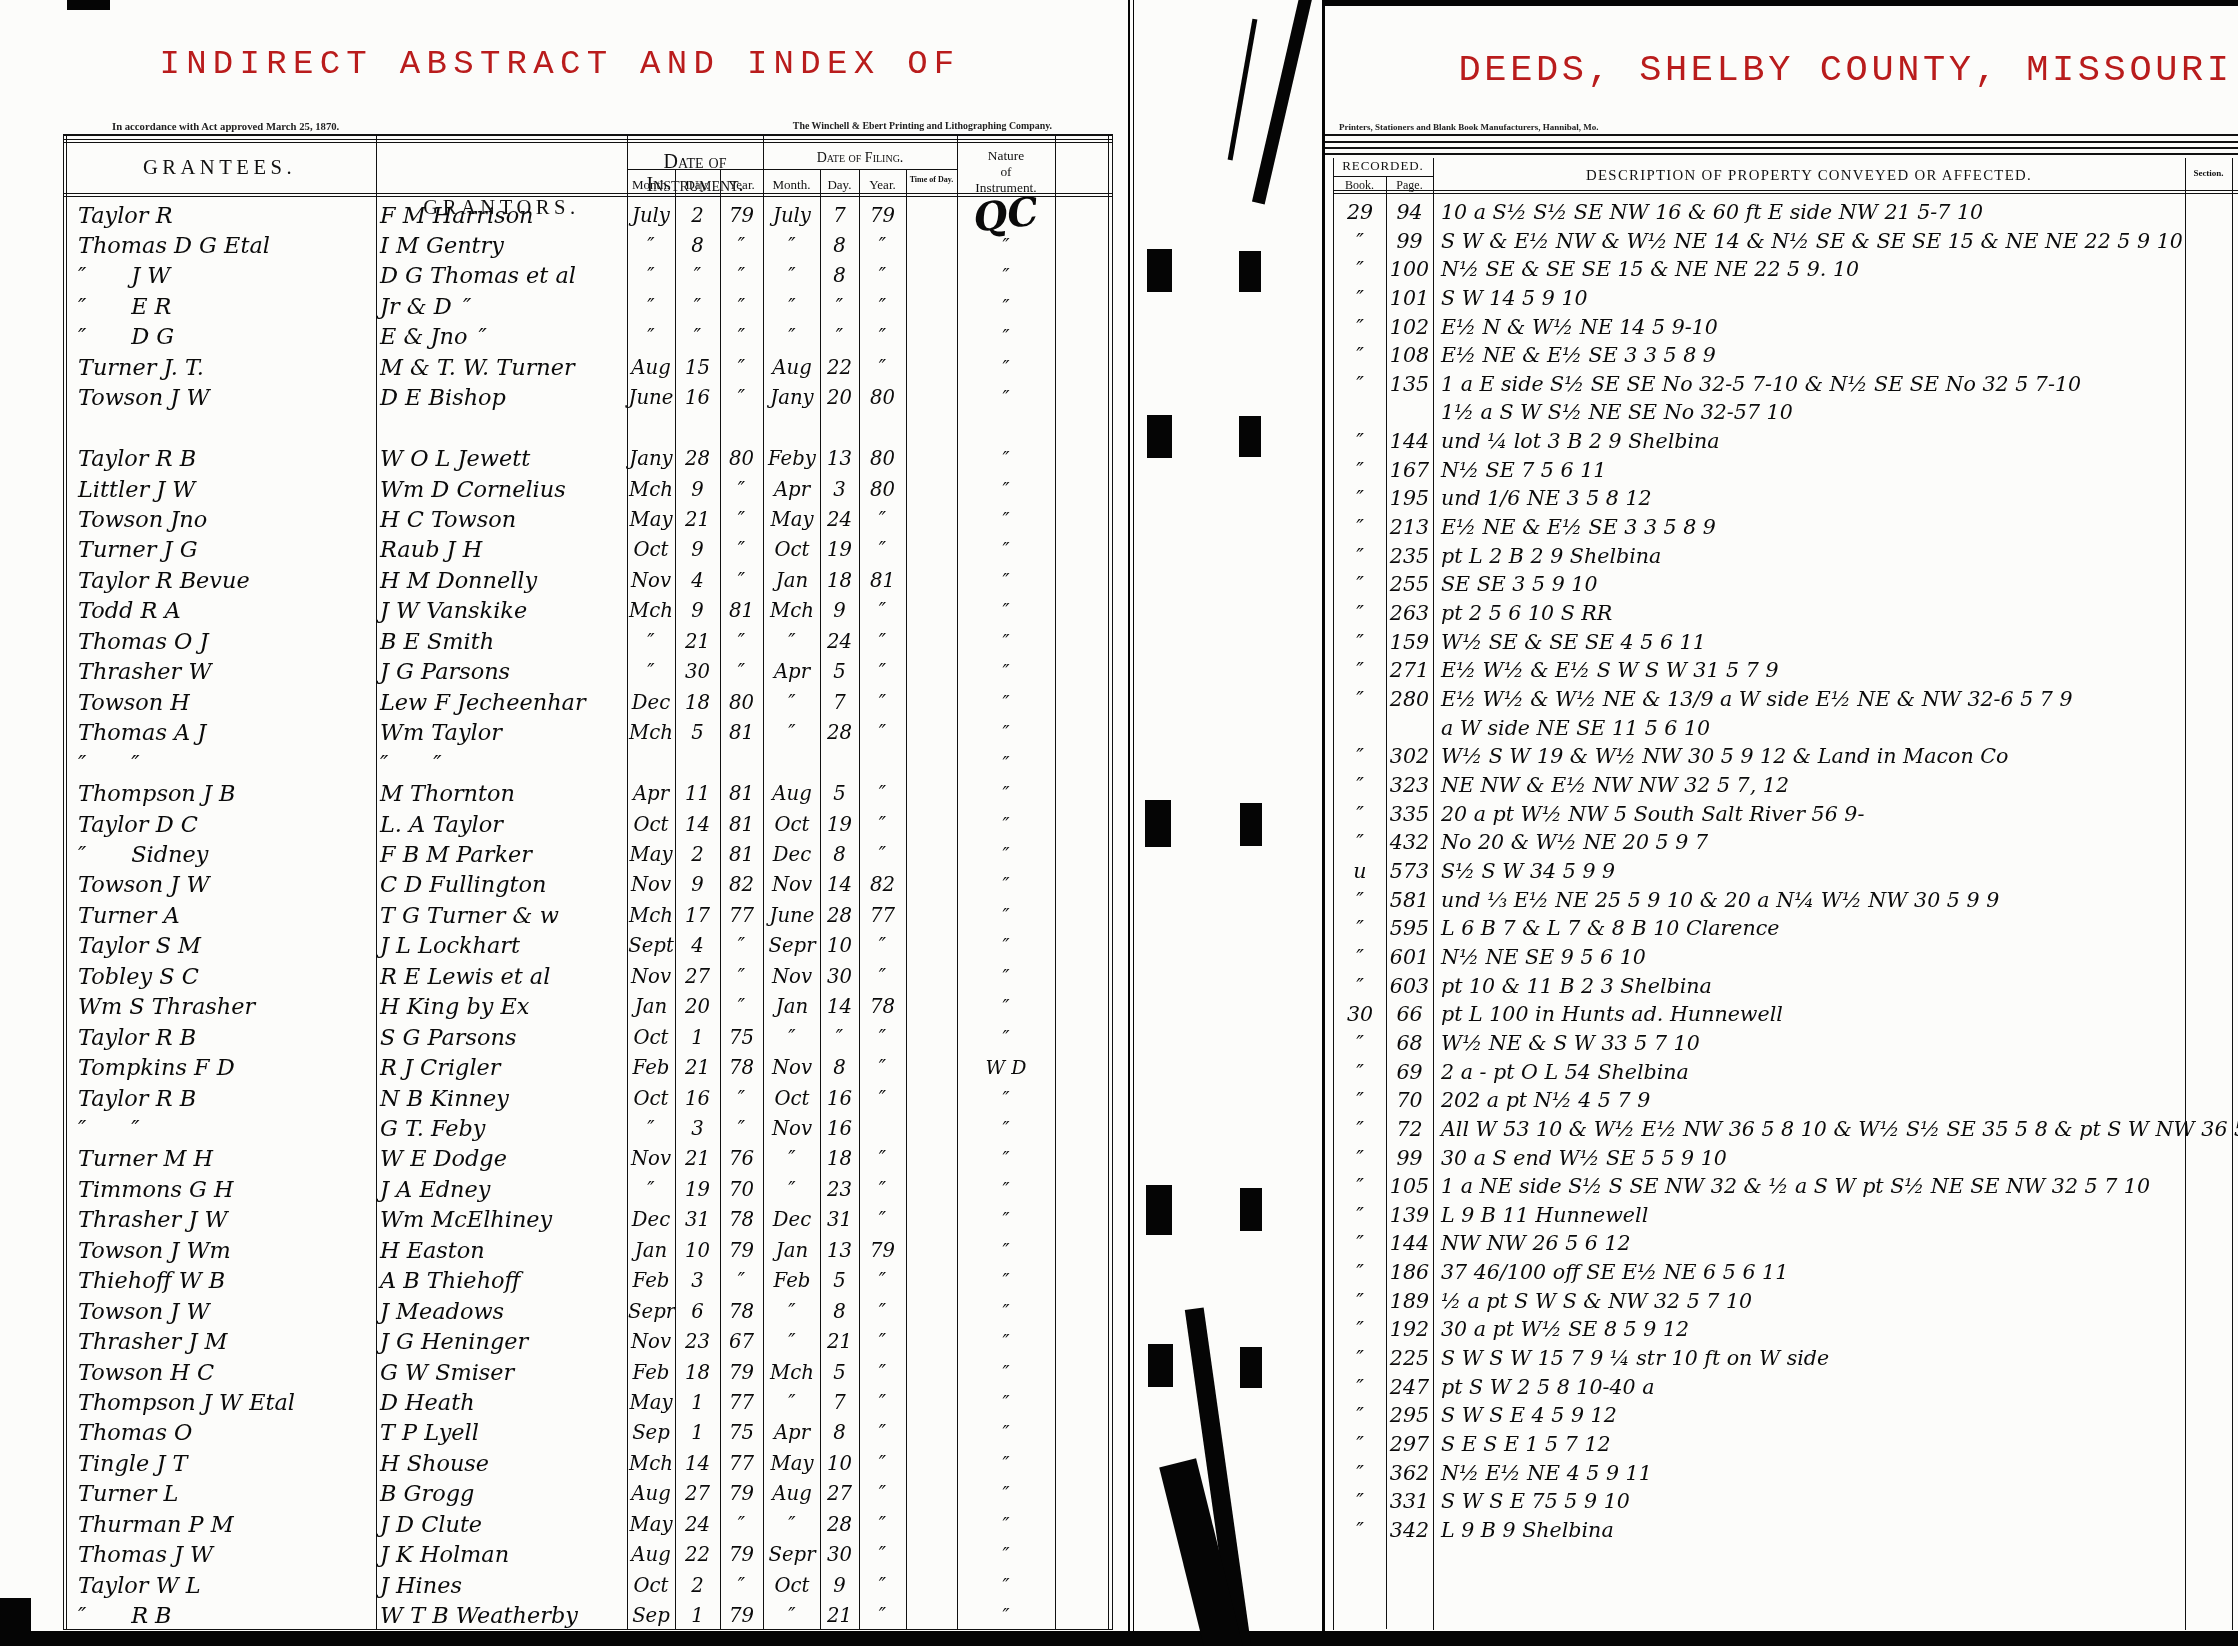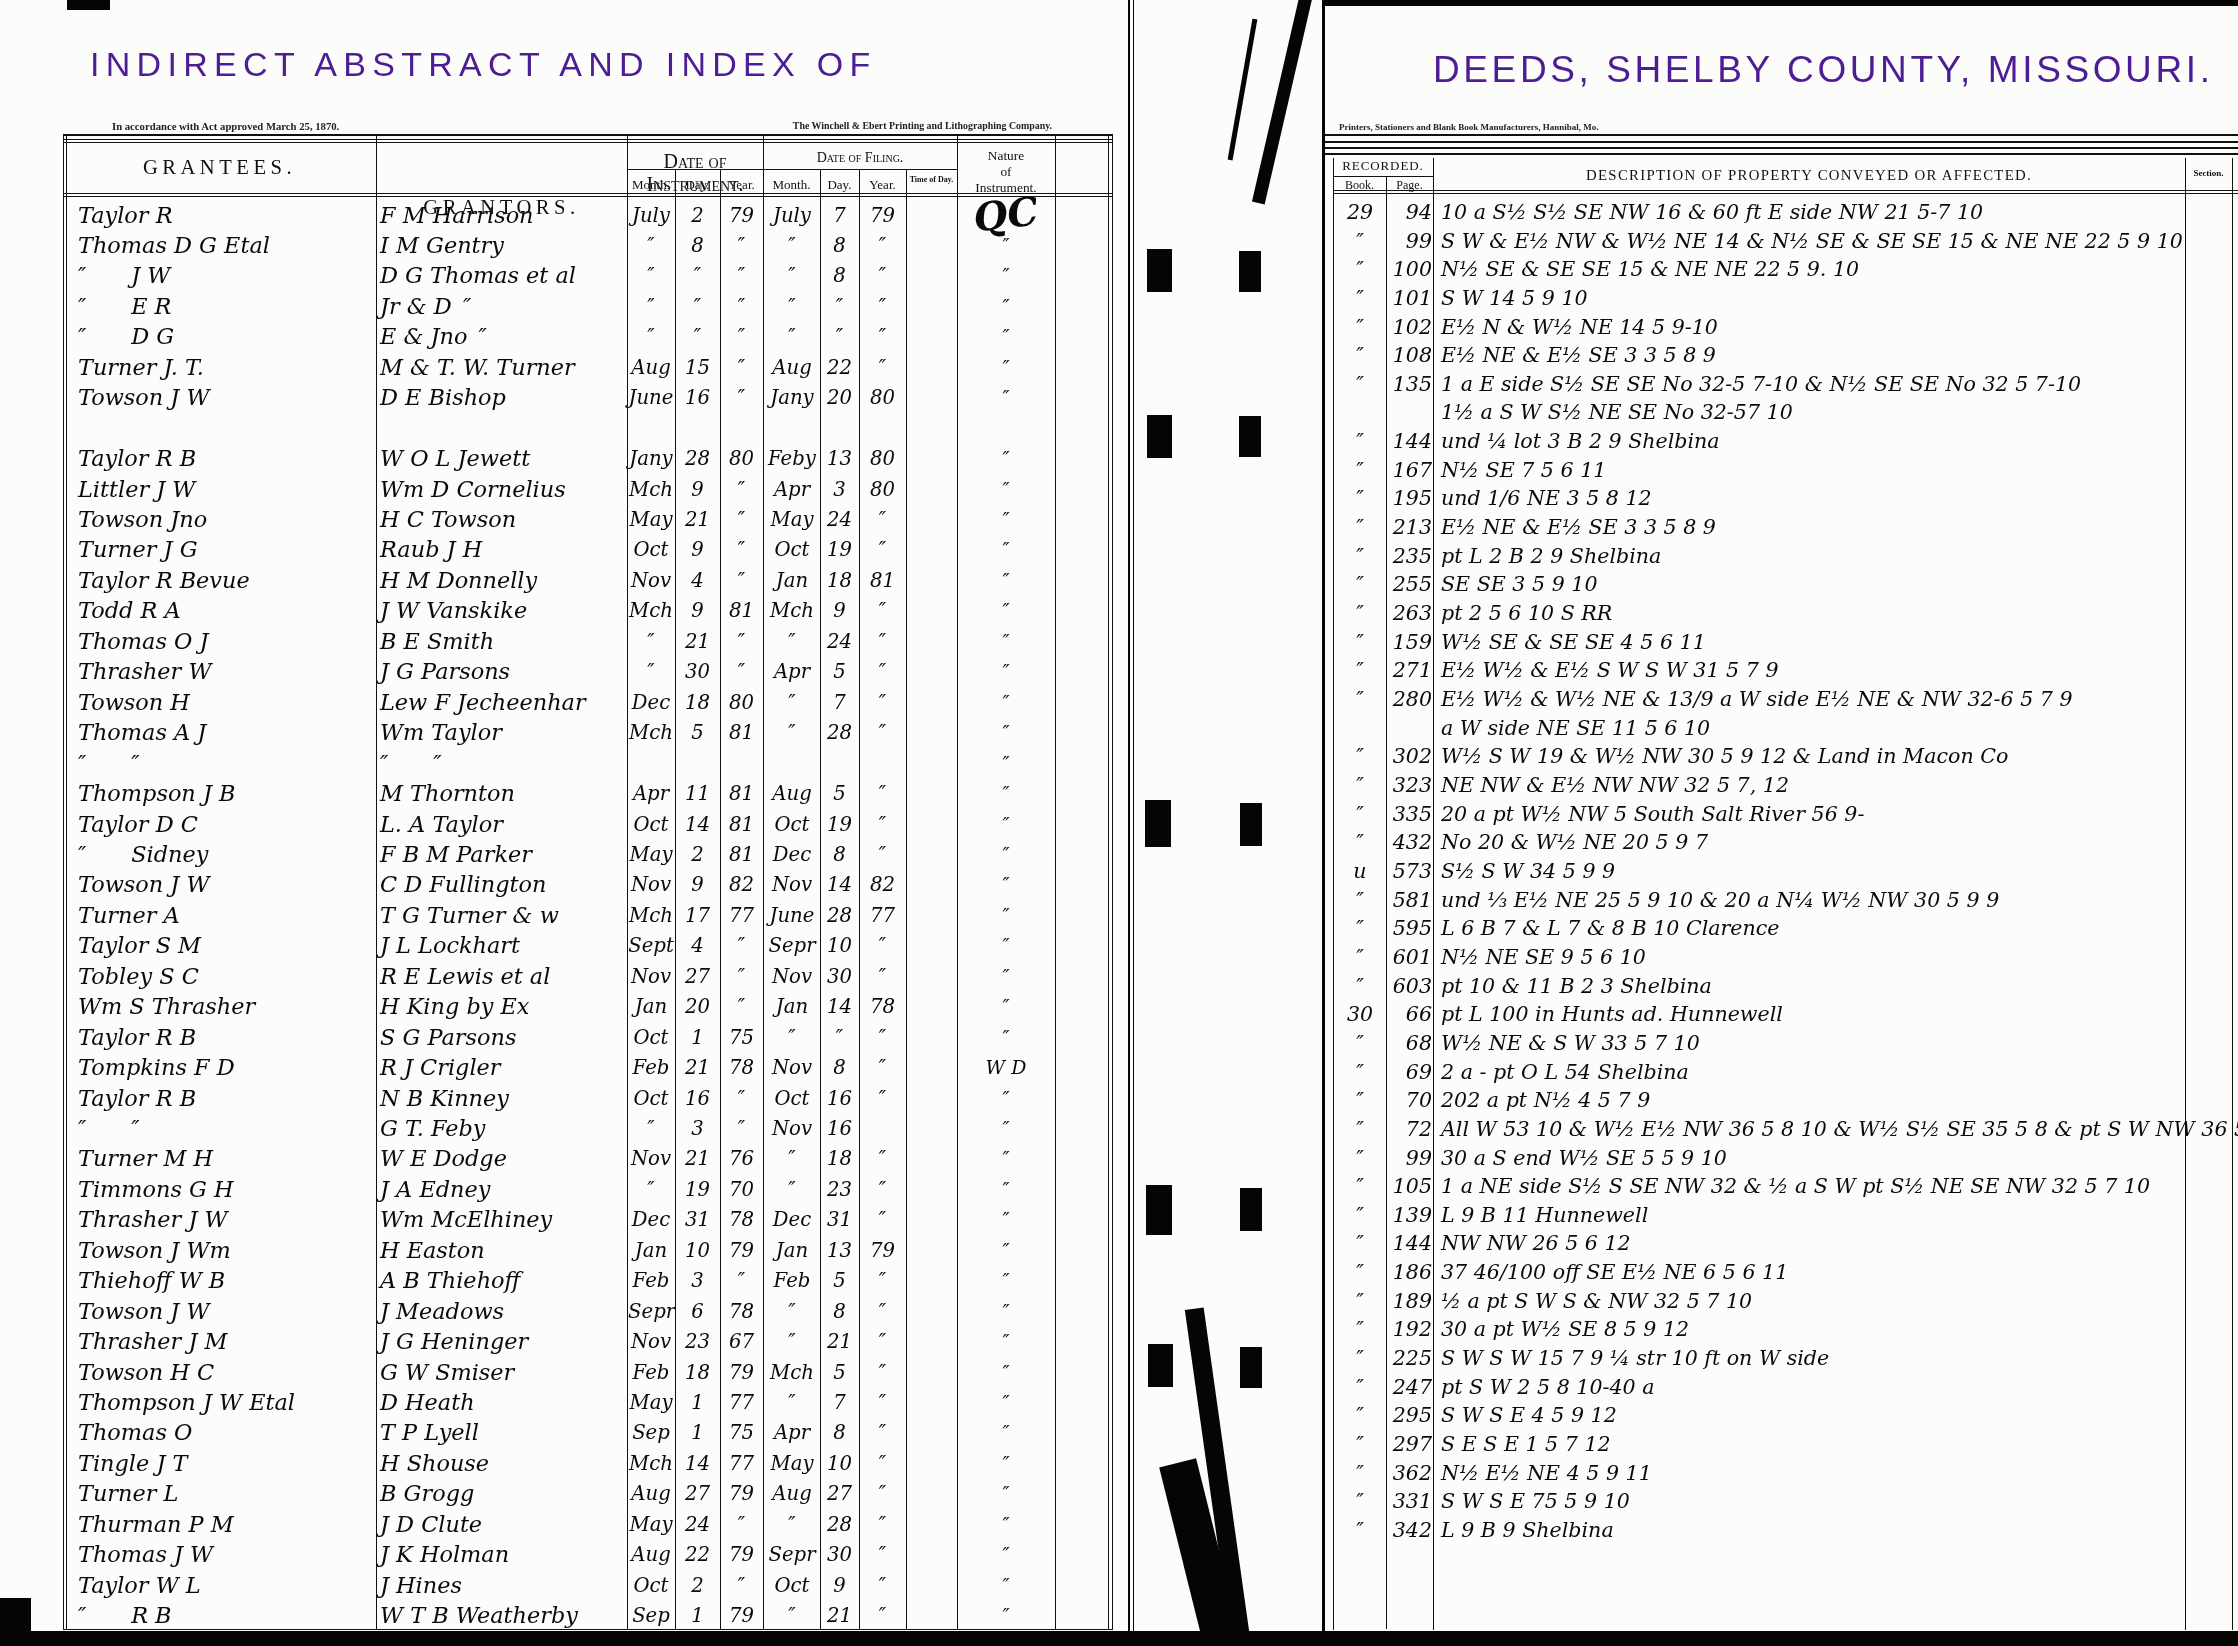--- a/index.html
+++ b/index.html
@@ -4,41 +4,41 @@
 <style>
   html,body{margin:0;padding:0;}
   body{width:2401px;height:1646px;position:relative;background:#fcfcfa;overflow:hidden;
        font-family:"Liberation Serif",serif;color:#0d0d0d;}
   .abs{position:absolute;}
   
   .art{position:absolute;background:#050505;}
   
   .hl,.vl{position:absolute;background:#111;}
   
-  .ptitle{position:absolute;font-family:Liberation Sans, sans-serif;color:#4c1d95;}
+  .ptitle{position:absolute;text-align:center;font-family:Liberation Mono, monospace;color:#b91c1c;}
   .small-print{position:absolute;font-size:11.2px;font-weight:bold;color:#222;font-family:"Liberation Serif",serif;}
   .colhead{position:absolute;text-align:center;font-family:"Liberation Serif",serif;color:#111;}
   .sc{font-variant:small-caps;}
   
   .lrow{position:absolute;left:0;width:2401px;height:29.6px;}
   .cell{position:absolute;top:0;height:100%;font-family:"DejaVu Serif",serif;font-style:italic;
         color:#0a0a0a;font-size:20.6px;white-space:nowrap;line-height:29px;}
   .c-g {left:78px;width:289px;font-size:22.4px;}
   .c-gr{left:380px;width:245px;font-size:22.4px;}
   .c-im{left:628px;width:46px;text-align:center;font-size:19.7px;}
   .c-id{left:676px;width:43px;text-align:center;font-size:19.7px;}
   .c-iy{left:721px;width:41px;text-align:center;font-size:19.7px;}
   .c-fm{left:764px;width:56px;text-align:center;font-size:19.7px;}
   .c-fd{left:821px;width:37px;text-align:center;font-size:19.7px;}
   .c-fy{left:860px;width:45px;text-align:center;font-size:19.7px;}
   .c-td{left:907px;width:49px;text-align:center;font-size:18px;}
   .c-n {left:958px;width:96px;text-align:center;font-size:19px;}
   .scrawl{font-size:39px;font-weight:bold;transform:rotate(-7deg);line-height:27px;}
   .c-bk{left:1337px;width:46px;text-align:center;}
-  .c-pg{left:1387px;width:45px;text-align:right;}
+  .c-pg{left:1387px;width:45px;text-align:center;}
   .c-d {left:1441px;width:891px;text-align:left;}
 </style>
 </head>
 <body>
 
 <div class="abs" style="left:0;top:0;width:1119px;height:1646px;">
   <div class="ptitle" style="left:90px;top:45px;width:940px;font-size:34px;letter-spacing:6.3px;">INDIRECT ABSTRACT AND INDEX OF</div>
   <div class="small-print" style="left:112px;top:120px;font-size:10.7px;">In accordance with Act approved March 25, 1870.</div>
   <div class="small-print" style="left:761px;top:120px;width:291px;text-align:right;font-size:9.9px;">The Winchell &amp; Ebert Printing and Lithographing Company.</div>
 

